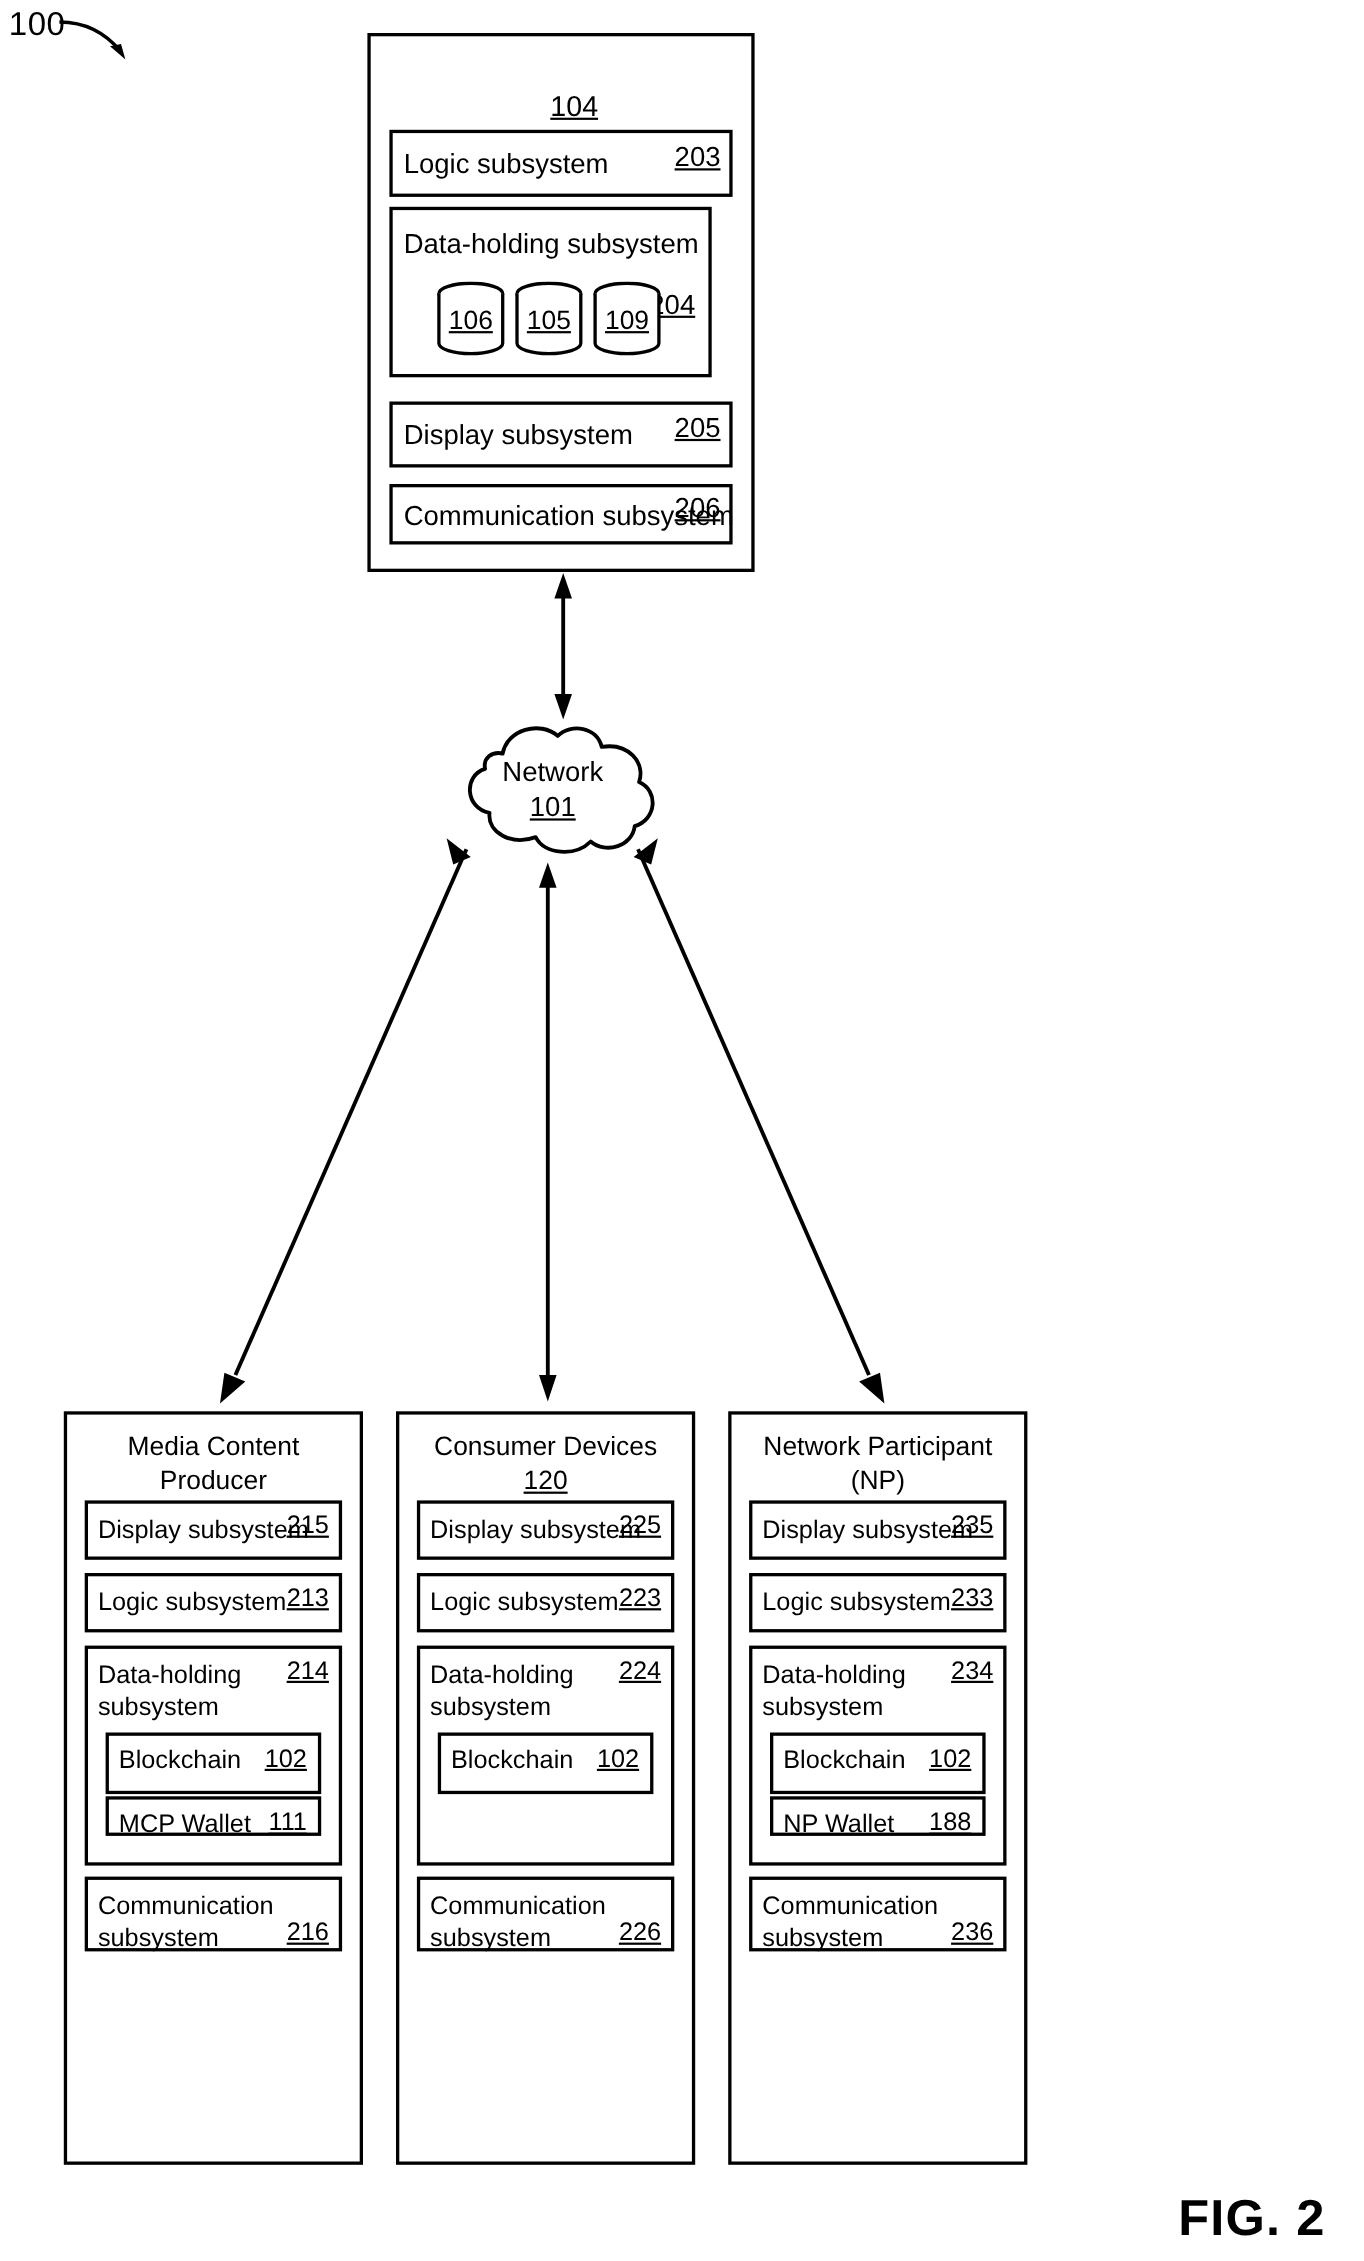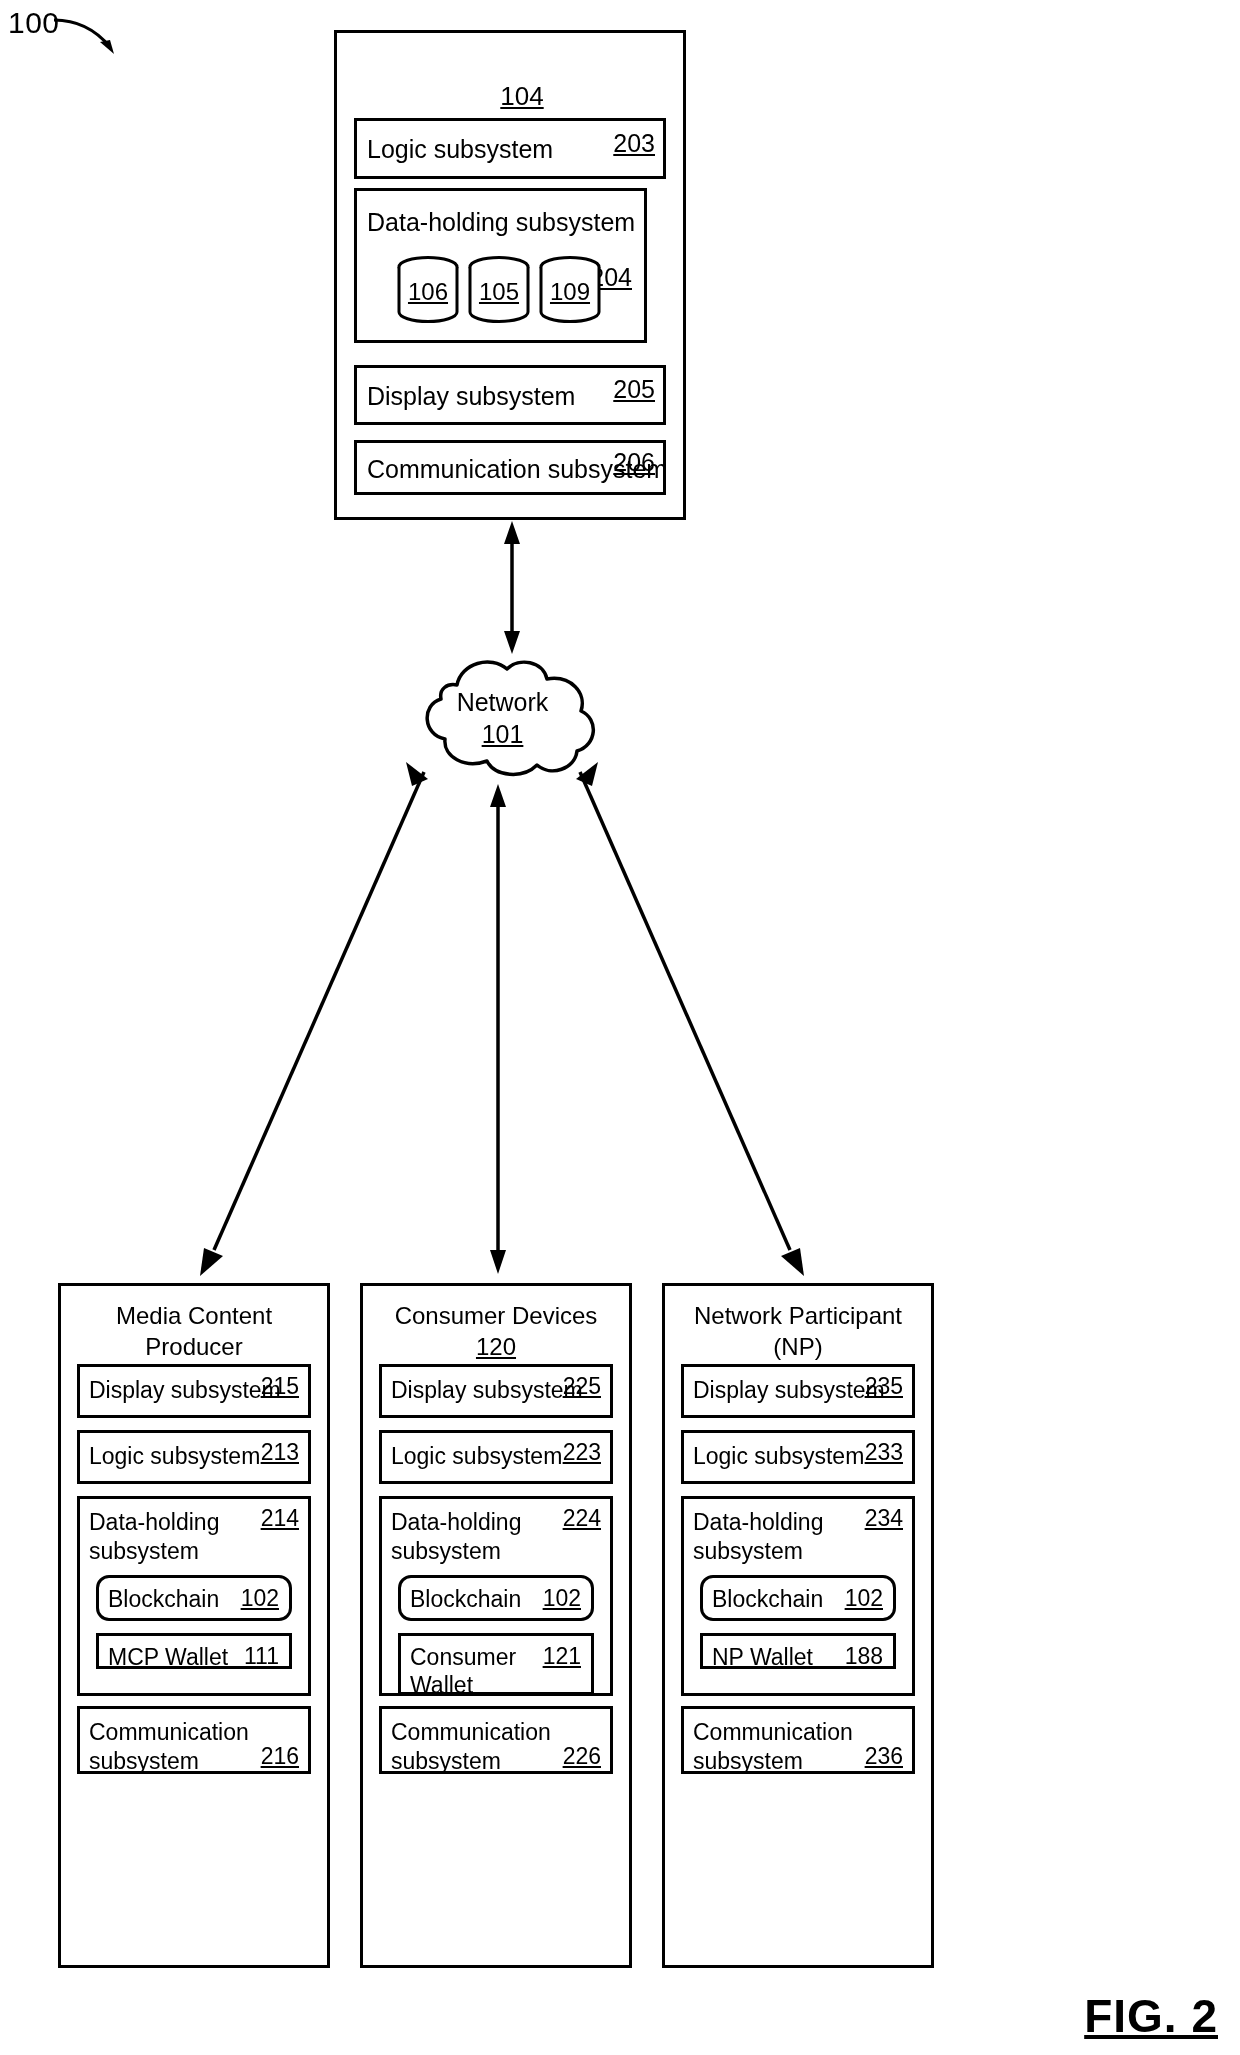--- a/index.html
+++ b/index.html
@@ -197,32 +197,31 @@
     position: absolute;
     left: 9px; top: 7px;
     font-size: 23px;
     line-height: 28px;
   }
   .inner-box .num {
     position: absolute;
     right: 10px; top: 7px;
     font-size: 23px;
   }
-  .ib-blockchain { top: 76px; height: 46px; border-radius: 13px; }
+  .ib-blockchain { top: 76px; height: 56px; }
   .ib-wallet     { top: 134px; height: 36px; }
   .ib-wallet-tall{ top: 134px; height: 62px; }
 
   
   #fig-caption {
     position: absolute;
-    right: 22px; bottom: 12px;
+    right: 35px; bottom: 12px;
     font-size: 46px;
     font-weight: bold;
     letter-spacing: 1px;
-    text-decoration: underline;
   }
 </style>
 </head>
 <body>
 
 <div id="fig-ref-100">100</div>
 <svg id="fig-ref-100-arrow" viewBox="0 0 80 50">
   <path d="M2,6 C26,6 44,16 58,33" stroke="#000" stroke-width="3" fill="none"></path>
   <polygon points="62,40 48,28 58,26" fill="#000"></polygon>
 </svg>
@@ -374,24 +373,20 @@
     <span class="lbl">
       <span>Data-holding</span><br>
       <span>subsystem</span>
     </span>
     <span class="num u">224</span>
 
     <div class="inner-box ib-blockchain">
       <span class="lbl">Blockchain</span>
       <span class="num u">102</span>
     </div>
-    <div class="inner-box ib-wallet-tall">
-      <span class="lbl" style="width:120px;">Consumer Wallet</span>
-      <span class="num u">121</span>
-    </div>
   </div>
 
   <div class="dev-sub sub-comm">
     <span class="lbl">
       <span>Communication</span><br>
       <span>subsystem</span>
     </span>
     <span class="num u" style="top:34px;">226</span>
   </div>
 </div>

